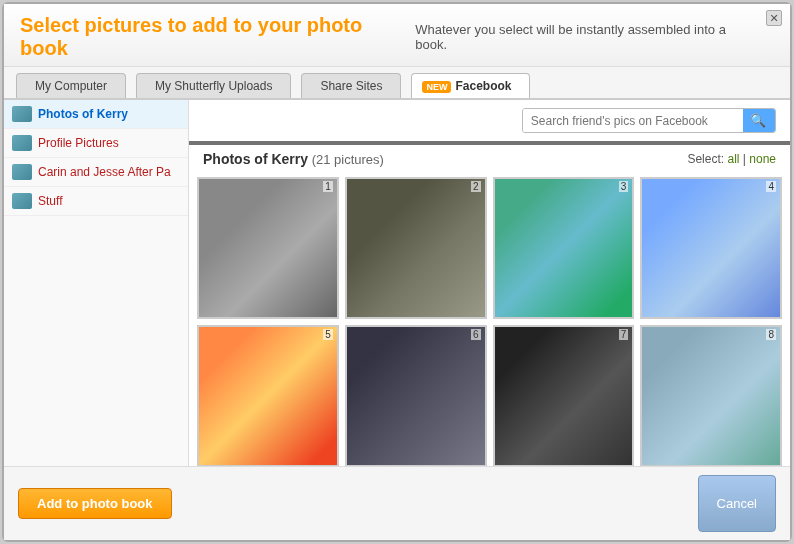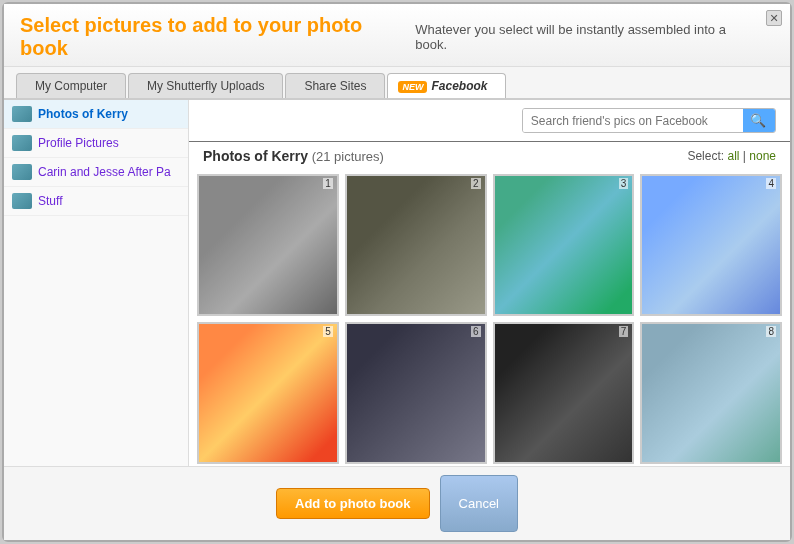--- a/index.html
+++ b/index.html
@@ -55,40 +55,39 @@
       justify-content: center;
       font-size: 11px;
       color: #555;
       border-radius: 2px;
     }
     .tabs {
       display: flex;
       padding: 0 12px;
       background: #f5f5f5;
       border-bottom: 2px solid #ccc;
-      gap: 2px;
+      gap: 10px;
       padding-top: 6px;
       text-align: right;
     }
     .tab {
       padding: 5px 18px;
       background: #e0e0e0;
       border: 1px solid #bbb;
       border-bottom: none;
       border-radius: 4px 4px 0 0;
       cursor: pointer;
       color: #444;
       font-size: 12px;
     }
     .tab.active {
       background: #fff;
       border-color: #bbb;
       color: #333;
       font-weight: bold;
-      font-style: italic;
     }
     .tab.facebook-tab {
       background: #fff;
       border-color: #bbb;
       padding-left: 10px;
     }
     .tab.facebook-tab .new-badge {
       background: #f90;
       color: #fff;
       font-size: 9px;
@@ -109,21 +108,21 @@
       background: #f9f9f9;
       overflow-y: auto;
     }
     .sidebar-item {
       display: flex;
       align-items: center;
       padding: 6px 8px;
       cursor: pointer;
       gap: 6px;
       border-bottom: 1px solid #eee;
-      color: #6d28d9;
+      color: #b91c1c;
       font-size: 12px;
     }
     .sidebar-item.active {
       background: #e8f4fb;
       color: #0066cc;
       font-weight: bold;
     }
     .sidebar-icon {
       width: 20px;
       height: 16px;
@@ -135,21 +134,21 @@
       flex: 1;
       display: flex;
       flex-direction: column;
       overflow: hidden;
     }
     .main-toolbar {
       padding: 8px 14px;
       display: flex;
       justify-content: space-between;
       align-items: center;
-      border-bottom: 1px solid #737373;
+      border-bottom: 4px solid #737373;
     }
     .search-box {
       display: flex;
       border: 1px solid #bbb;
       border-radius: 3px;
       overflow: hidden;
     }
     .search-box input {
       width: 220px;
       padding: 4px 8px;
@@ -236,21 +235,21 @@
     .p8 { background: linear-gradient(135deg, #8ab 20%, #acd 60%, #6a9 100%); }
     .p9 { background: linear-gradient(135deg, #5a2 20%, #8c4 60%, #3a0 100%); }
     .p10 { background: linear-gradient(135deg, #bba 20%, #ddc 60%, #998 100%); }
     .p11 { background: linear-gradient(135deg, #49c 20%, #6be 60%, #28a 100%); }
     .p12 { background: linear-gradient(135deg, #d65 20%, #f87 60%, #b43 100%); }
     .bottom-bar {
       padding: 8px 14px;
       background: #f5f5f5;
       border-top: 1px solid #ddd;
       display: flex;
-      justify-content: center;
+      justify-content: space-between;
       gap: 10px;
       align-items: center;
     }
     .btn-add {
       background: linear-gradient(to bottom, #ffb733 0%, #f90 100%);
       border: 1px solid #d87800;
       color: #fff;
       padding: 7px 18px;
       border-radius: 4px;
       cursor: pointer;

